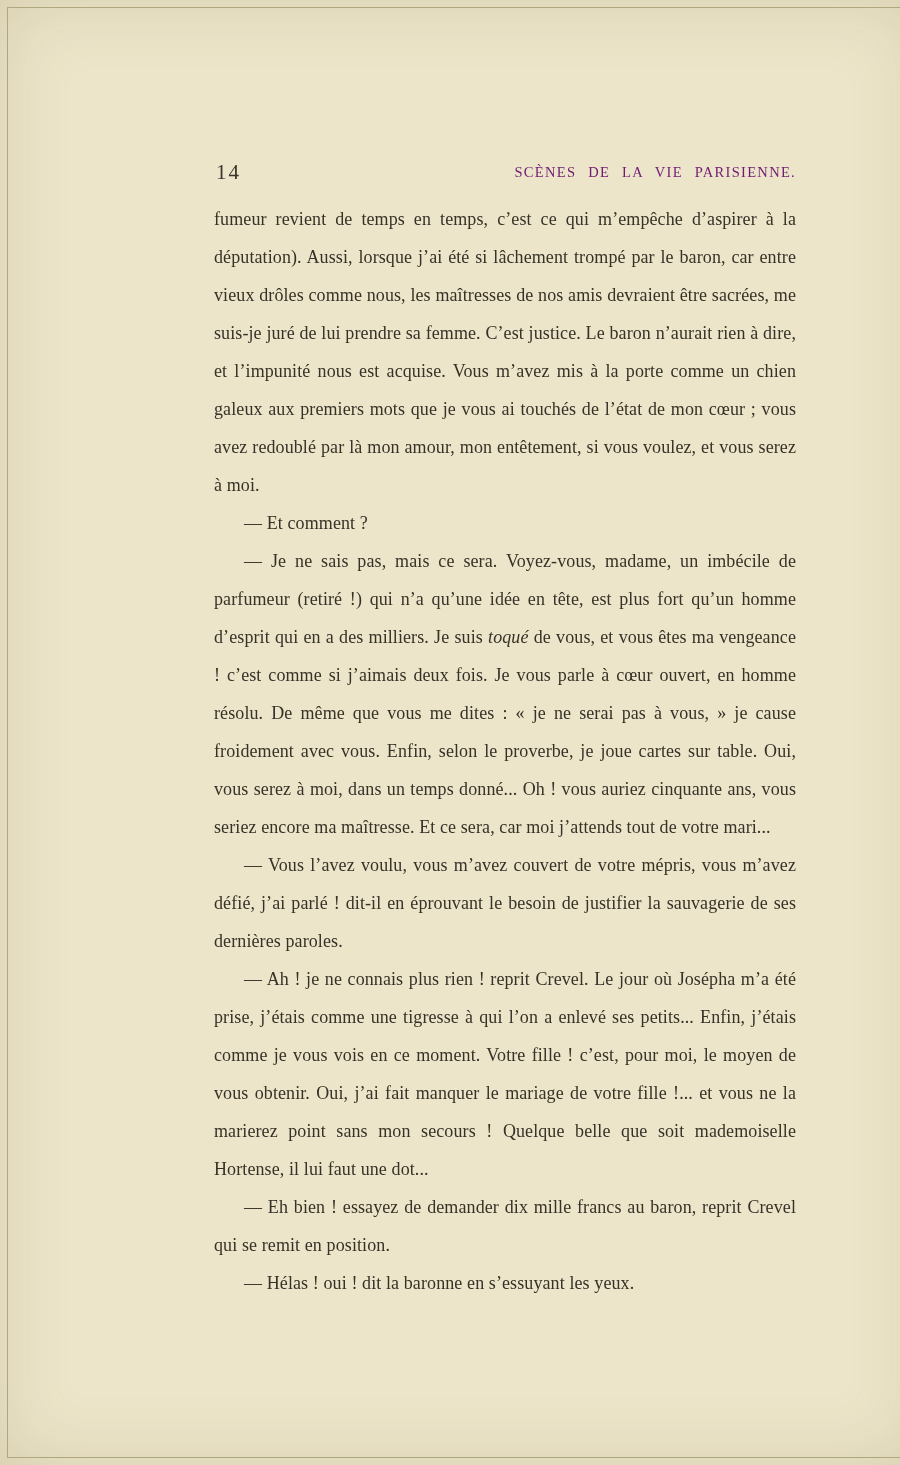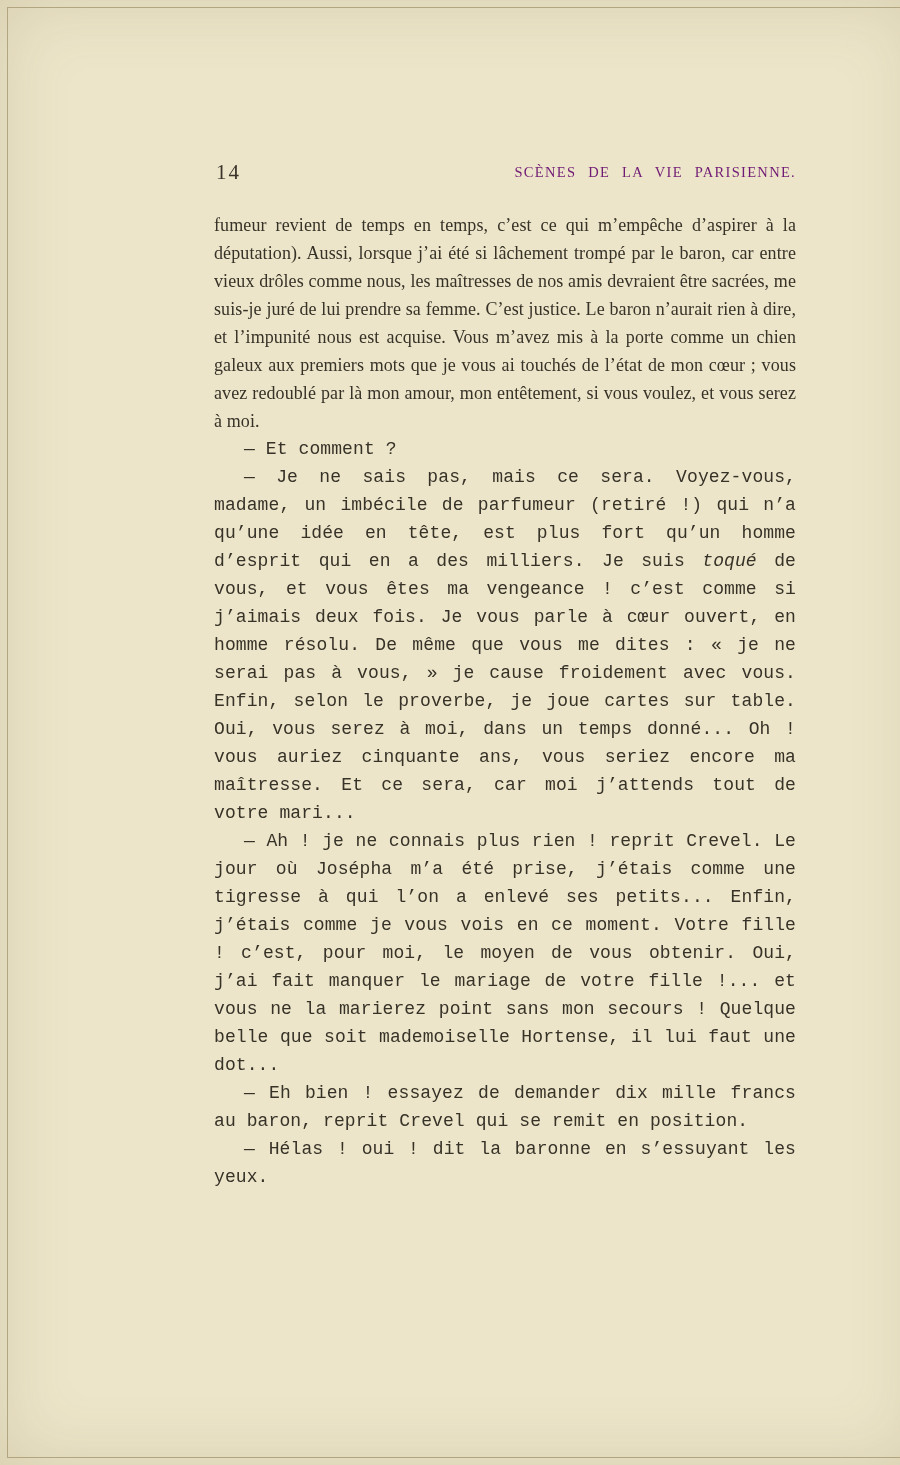--- a/index.html
+++ b/index.html
@@ -53,50 +53,49 @@
     left: 4px; right: 0;
     top: 4px;
     text-align: right;
     font-size: 14.5px;
     letter-spacing: 1.3px;
     word-spacing: 7px;
     color: #701a75;
     white-space: nowrap;
   }
   .paragraphs {
-    margin-top: 11px;
     font-size: 18px;
-    line-height: 28px;
+    line-height: 38px;
     text-align: justify;
     letter-spacing: 0.1px;
   }
   .para {
     margin: 0;
     hyphens: none;
   }
   .para.indent {
     text-indent: 30px;
-    font-family: Liberation Mono, monospace;
   }
   .italic {
     font-style: italic;
   }
 </style>
 </head>
 <body>
 
 <div class="page">
   <div class="scan-frame"></div>
   <div class="text-block">
     <div class="header">
       <span class="page-number">14</span>
       <span class="running-header">SCÈNES DE LA VIE PARISIENNE.</span>
     </div>
     <div class="paragraphs">
         <p class="para"><span>fumeur revient de temps en temps, c’est ce qui m’empêche d’aspirer à la députation). Aussi, lorsque j’ai été si lâchement trompé par le baron, car entre vieux drôles comme nous, les maîtresses de nos amis devraient être sacrées, me suis-je juré de lui prendre sa femme. C’est justice. Le baron n’aurait rien à dire, et l’impunité nous est acquise. Vous m’avez mis à la porte comme un chien galeux aux premiers mots que je vous ai touchés de l’état de mon cœur ; vous avez redoublé par là mon amour, mon entêtement, si vous voulez, et vous serez à moi.</span></p>
         <p class="para indent"><span>— Et comment ?</span></p>
         <p class="para indent"><span>— Je ne sais pas, mais ce sera. Voyez-vous, madame, un imbécile de parfumeur (retiré !) qui n’a qu’une idée en tête, est plus fort qu’un homme d’esprit qui en a des milliers. Je suis </span><span class="italic">toqué</span><span> de vous, et vous êtes ma vengeance ! c’est comme si j’aimais deux fois. Je vous parle à cœur ouvert, en homme résolu. De même que vous me dites : « je ne serai pas à vous, » je cause froidement avec vous. Enfin, selon le proverbe, je joue cartes sur table. Oui, vous serez à moi, dans un temps donné... Oh ! vous auriez cinquante ans, vous seriez encore ma maîtresse. Et ce sera, car moi j’attends tout de votre mari...</span></p>
+        <p class="para indent"><span>— Vous l’avez voulu, vous m’avez couvert de votre mépris, vous m’avez défié, j’ai parlé ! dit-il en éprouvant le besoin de justifier la sauvagerie de ses dernières paroles.</span></p>
         <p class="para indent"><span>— Ah ! je ne connais plus rien ! reprit Crevel. Le jour où Josépha m’a été prise, j’étais comme une tigresse à qui l’on a enlevé ses petits... Enfin, j’étais comme je vous vois en ce moment. Votre fille ! c’est, pour moi, le moyen de vous obtenir. Oui, j’ai fait manquer le mariage de votre fille !... et vous ne la marierez point sans mon secours ! Quelque belle que soit mademoiselle Hortense, il lui faut une dot...</span></p>
         <p class="para indent"><span>— Eh bien ! essayez de demander dix mille francs au baron, reprit Crevel qui se remit en position.</span></p>
         <p class="para indent"><span>— Hélas ! oui ! dit la baronne en s’essuyant les yeux.</span></p>
       </div>
   </div>
 </div>
 
 </body></html>

